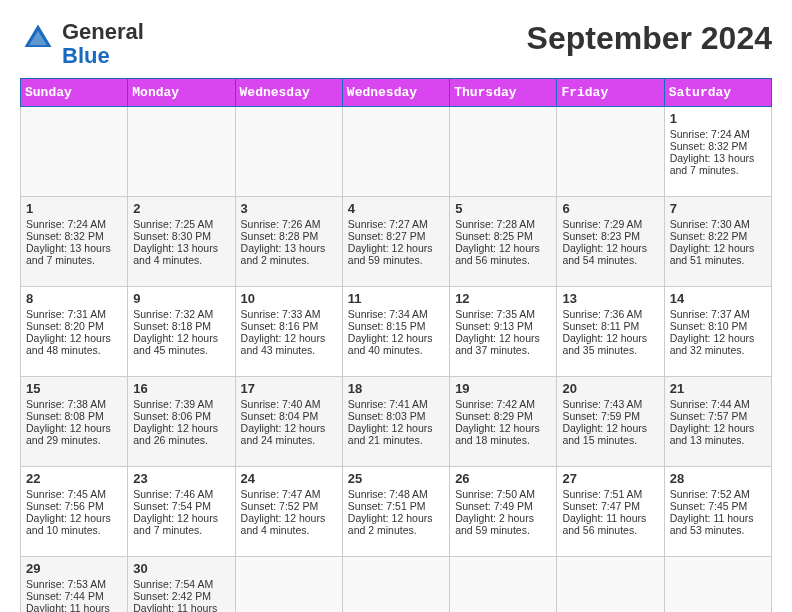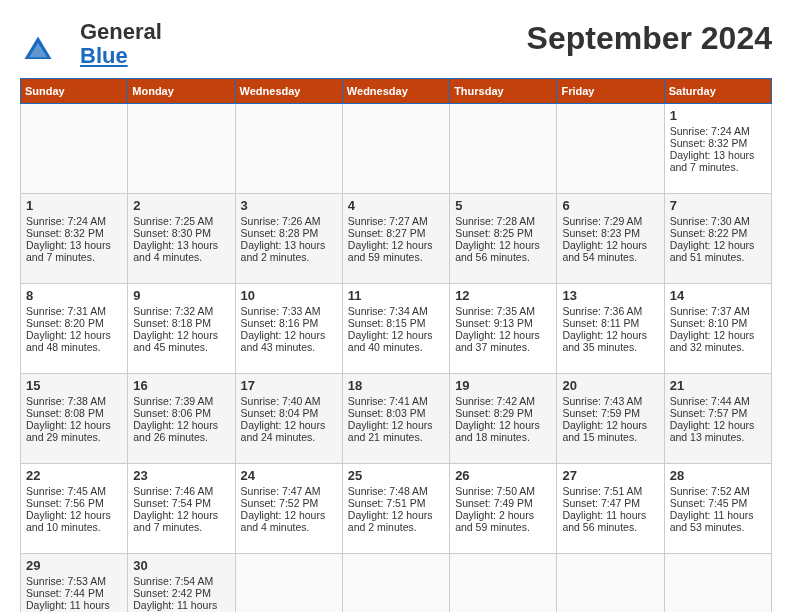--- a/index.html
+++ b/index.html
@@ -11,30 +11,30 @@
       padding: 20px;
     }
     .header {
       display: flex;
       justify-content: space-between;
       align-items: flex-start;
       margin-bottom: 10px;
     }
     .logo {
       display: flex;
-      align-items: flex-end;
-      gap: 24px;
+      align-items: flex-start;
+      gap: 6px;
     }
     .logo-text {
       font-size: 22px;
       font-weight: bold;
       line-height: 1.1;
     }
     .logo-text .general { color: #333; }
-    .logo-text .blue { color: #1a6abf; text-decoration: underline; }
+    .logo-text .blue { color: #1a6abf; }
     .logo-icon {
       width: 36px;
       height: 36px;
     }
     .title-block {
       text-align: right;
     }
     .month-year {
       font-size: 32px;
       font-weight: bold;
@@ -43,27 +43,28 @@
     .location {
       font-size: 16px;
       color: #555;
     }
     table {
       width: 100%;
       border-collapse: collapse;
       table-layout: fixed;
     }
     thead th {
-      background: #c2410c;
+      background: #d946ef;
       color: #fff;
-      font-size: 11px;
+      font-size: 13px;
       font-weight: bold;
       padding: 6px 4px;
       text-align: left;
       border: 1px solid #1a6abf;
+      font-family: Liberation Mono, monospace;
     }
     tbody td {
       border: 1px solid #ccc;
       vertical-align: top;
       padding: 4px 5px;
       font-size: 10.5px;
       color: #333;
       height: 90px;
     }
     tbody tr:nth-child(even) td {

